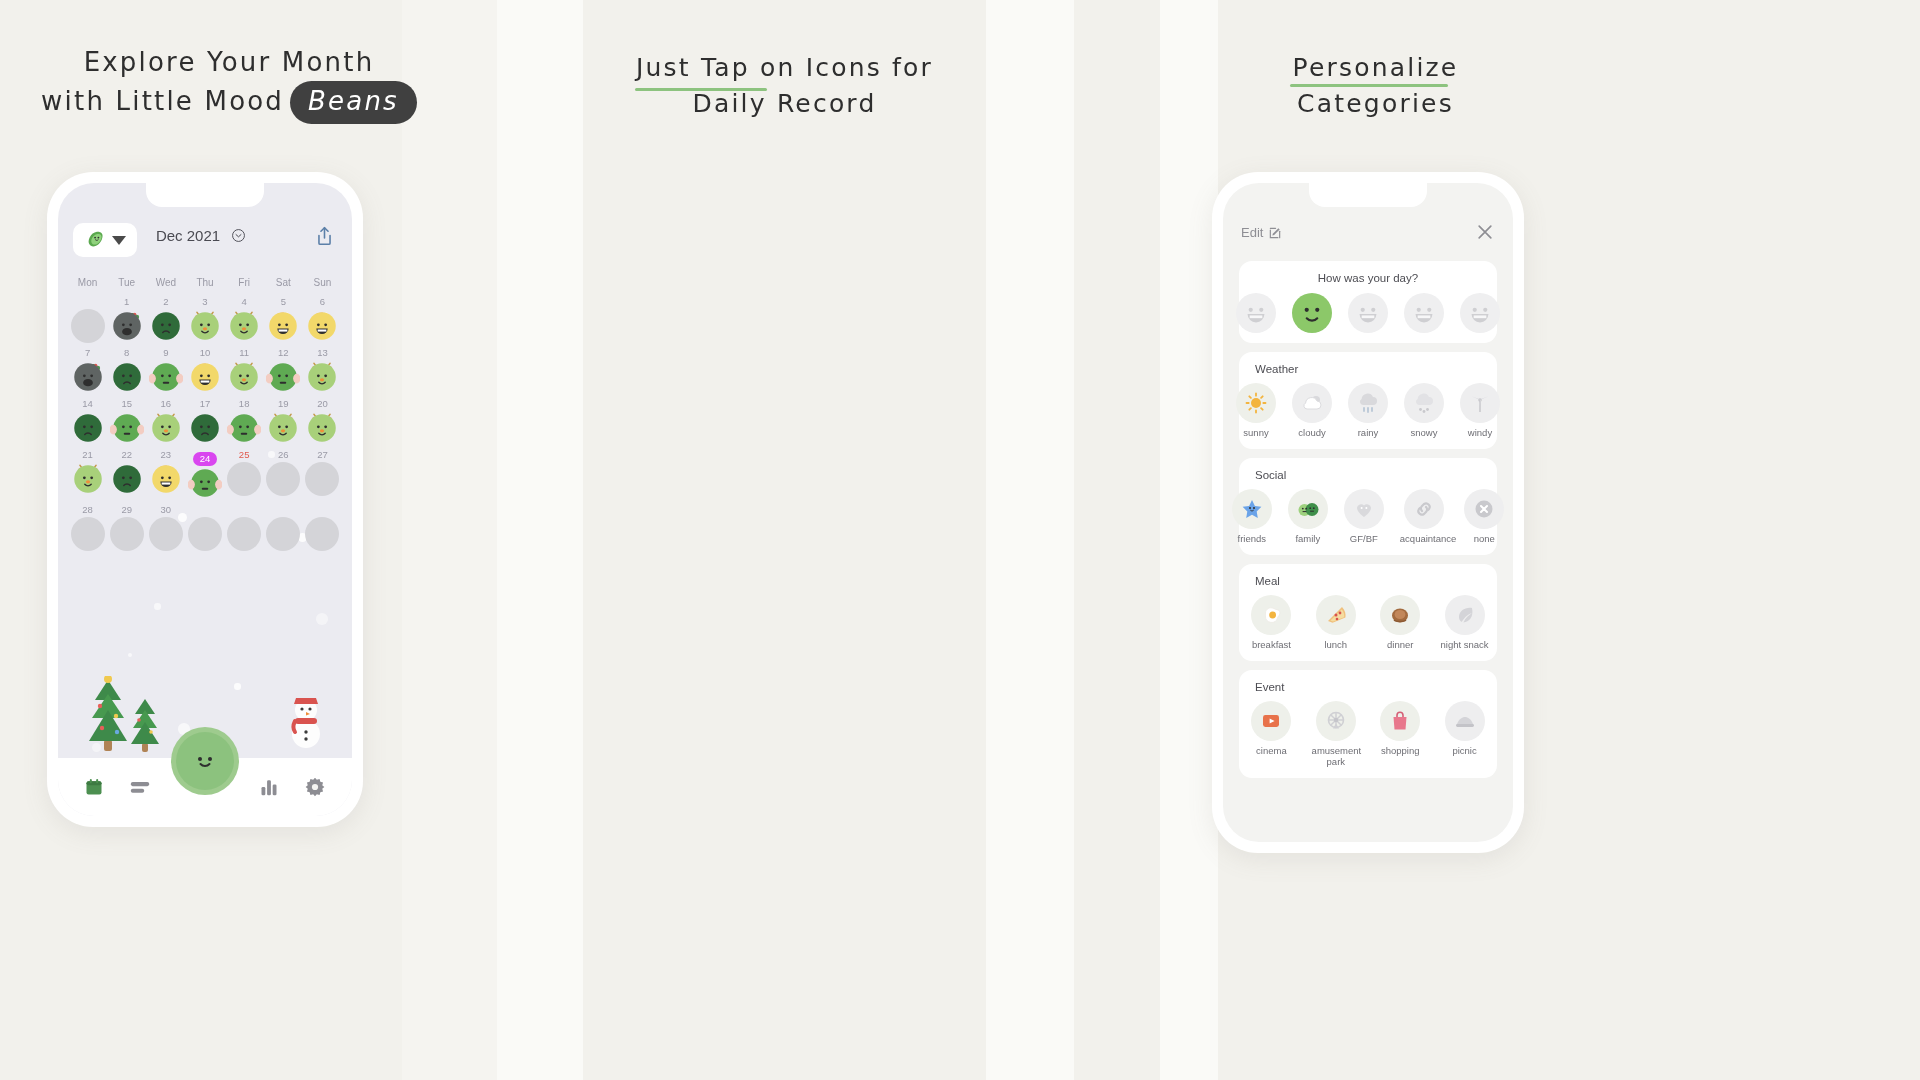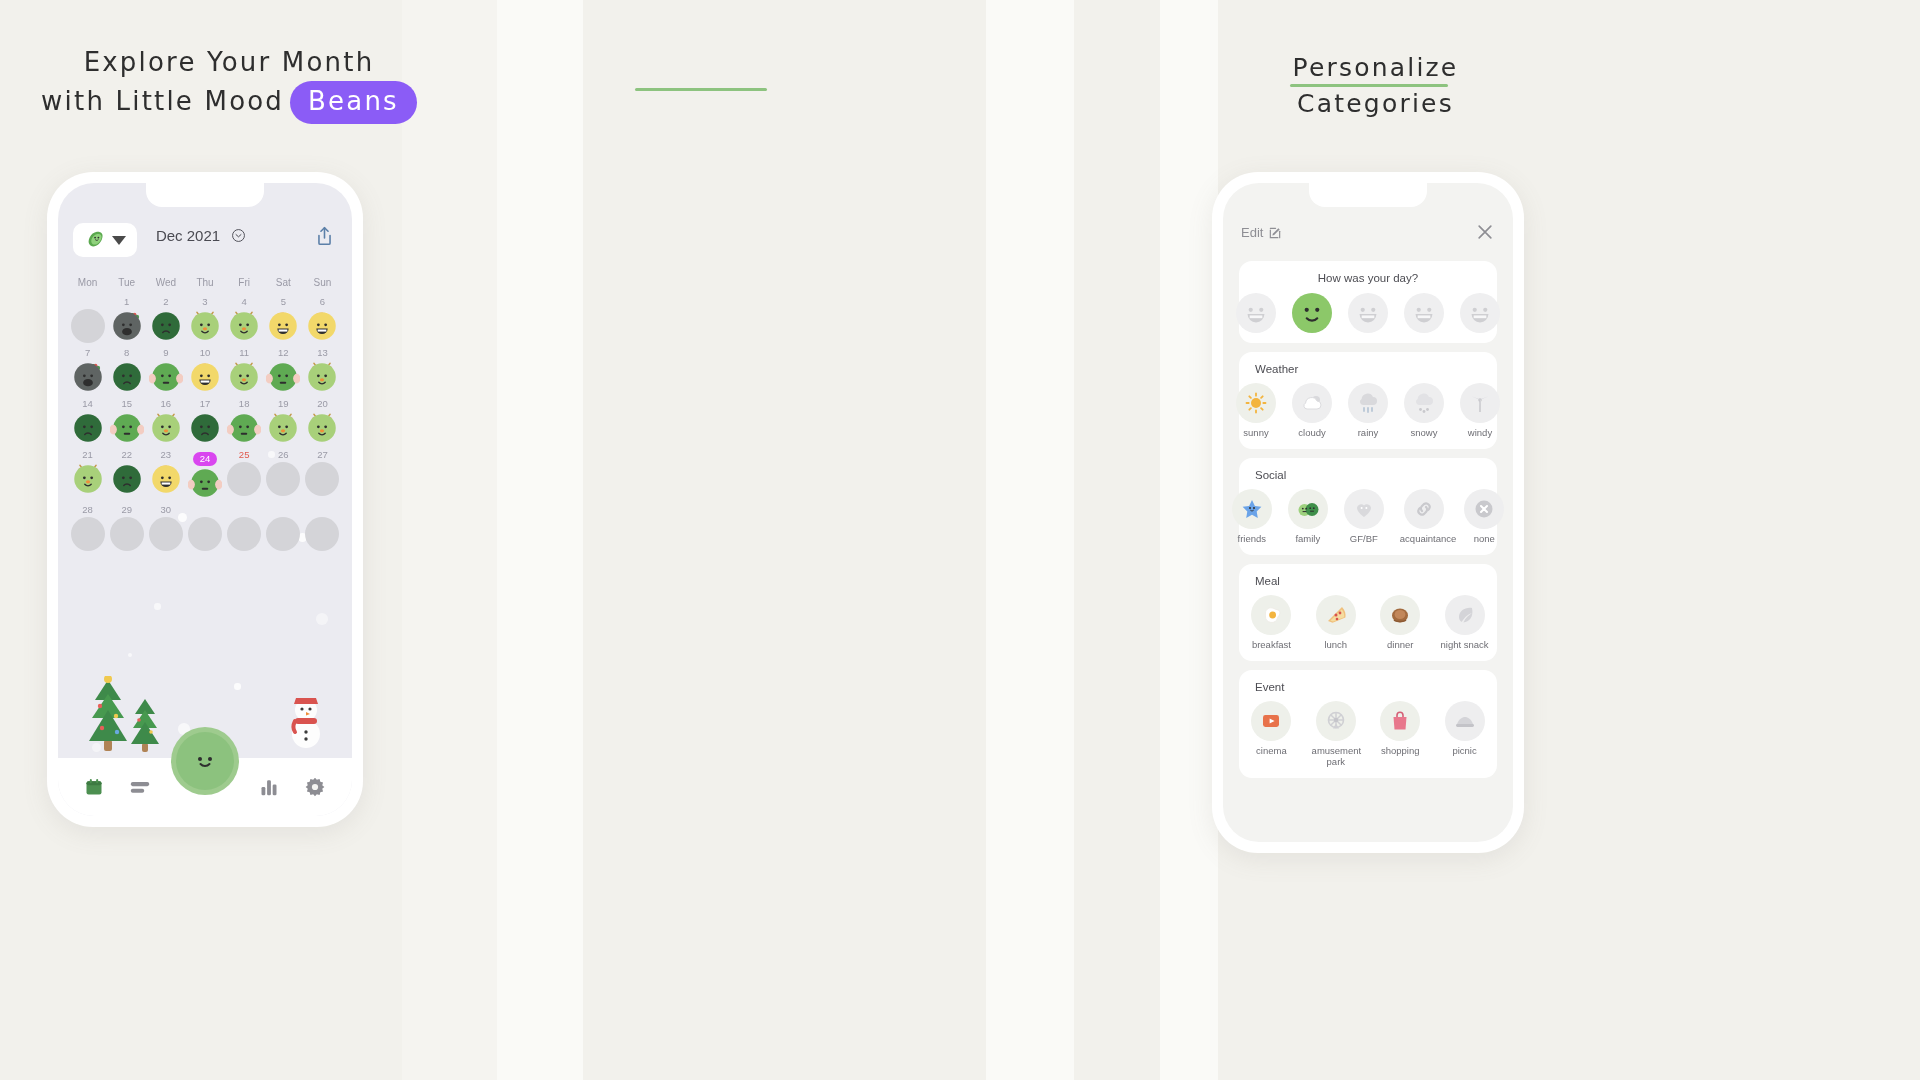--- a/index.html
+++ b/index.html
@@ -31,23 +31,24 @@
     letter-spacing: 2.2px;
     line-height: 1.42;
     font-weight: 400;
   }
   .headline .ln { display: block; white-space: nowrap; }
   .h1 { top: 44px; font-size: 26px; }
   .h2 { top: 50px; font-size: 25px; }
   .h3 { top: 50px; font-size: 25px; }
 
   .beans-pill {
-    display: inline-block; background: #8b5cf6; color: #fff;
+    display: inline-block; background: #404040; color: #fff;
     border-radius: 22px; padding: 2px 18px 4px; margin-left: 6px;
     position: relative;
+    font-style: italic;
   }
   .beans-pill::before, .beans-pill::after {
     content: ""; position: absolute; width: 34px; height: 34px;
     background: #74bd6a; border-radius: 50%; top: 1px; z-index: -1;
   }
   .beans-pill::before { left: -13px; }
   .beans-pill::after { right: -13px; }
 
   .underline-deco {
     position: absolute; height: 3px; background: #8dc37f; border-radius: 3px;
@@ -675,20 +676,24 @@
             <circle cx="12" cy="15" r="2" fill="#2e2e2e"></circle>
             <circle cx="22" cy="15" r="2" fill="#2e2e2e"></circle>
             <path d="M12.5 20c2.4 2.6 6.6 2.6 9 0" stroke="#2e2e2e" stroke-width="2" fill="none" stroke-linecap="round"></path>
           </svg>
         </div>
       </div>
     </div>
   </div>
 
   <div class="panel p2">
+    <div class="headline h2">
+      <span class="ln">Just Tap on Icons for</span>
+      <span class="ln">Daily Record</span>
+    </div>
     <div class="underline-deco" style="left:52px;top:88px;width:132px;"></div>
 
     <div class="phone" id="phone2">
       <div class="phone-screen">
         <div class="notch"></div>
 
         <div class="sheet-top">
           <div class="edit-btn">
             <span>Edit</span>
             <svg width="14" height="14" viewBox="0 0 24 24">

